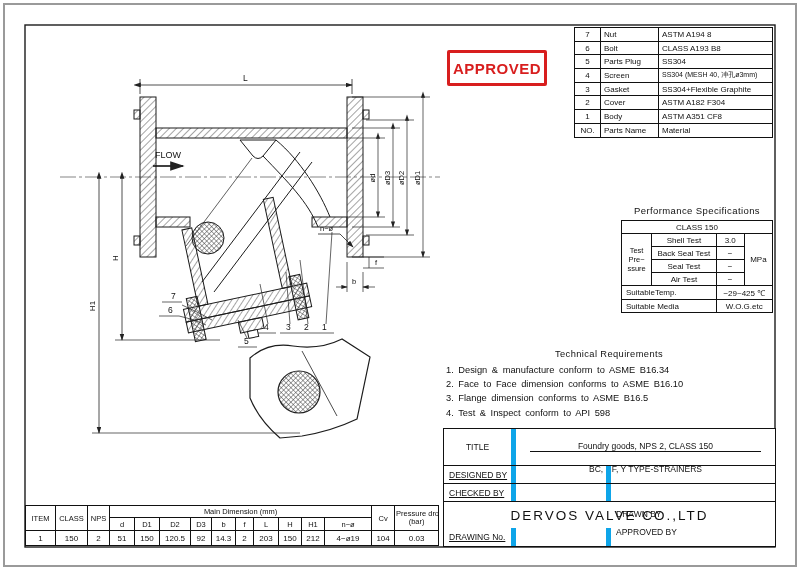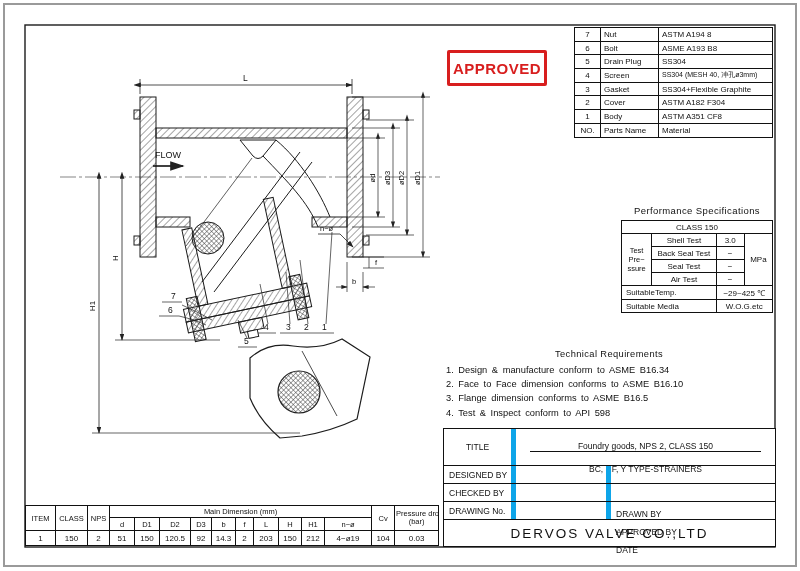--- a/index.html
+++ b/index.html
@@ -42,21 +42,21 @@
   .tb-row { display:flex; border-bottom:1px solid #111; }
   .tb-row:last-child { border-bottom:none; }
   .tb-cell { border-right:5px solid #0ea5e9; display:flex; align-items:center; padding-left:5px; }
   .tb-cell:last-child { border-right:none; }
   .tb-r1 { height:37px; }
   .tb-title-label { width:72px; justify-content:center; padding-left:0; }
   .tb-title-area { flex:1; display:flex; flex-direction:column; }
   .tb-title-l1, .tb-title-l2 { flex:1; display:flex; align-items:center; justify-content:center; }
   .tb-title-l1 { border-bottom:1px solid #111; margin:12px 14px; }
   .tb-rf { height:18px; }
-  .tb-l1 { width:72px; }
+  .tb-l1 { width:72px;text-decoration:underline; }
   .tb-v1 { width:95px; }
   .tb-l2 { width:72px;margin-top:48px; }
   .tb-v2 { flex:1; }
   .tb-company { flex:1; display:flex; align-items:center; justify-content:center; font-size:13.5px; letter-spacing:2px; }
 
   
   .dims { position:absolute; left:25px; top:505px; width:413px; }
   .dims td { text-align:center; font-size:7.5px; padding:0 1px; }
   .dims .h1 td { height:12px; }
   .dims .h2 td { height:13px; }
@@ -228,25 +228,25 @@
       </colgroup>
     <tbody>
         <tr>
           <td class="c-no">7</td>
           <td>Nut</td>
           <td>ASTM A194 8</td>
         </tr>
     <tr>
           <td class="c-no">6</td>
           <td>Bolt</td>
-          <td>ASME A193 B8</td>
+          <td>CLASS A193 B8</td>
         </tr>
     <tr>
           <td class="c-no">5</td>
-          <td>Drain Plug</td>
+          <td>Parts Plug</td>
           <td>SS304</td>
         </tr>
     <tr>
           <td class="c-no">4</td>
           <td>Screen</td>
           <td style="font-size:7px">SS304 (MESH 40, 冲孔ø3mm)</td>
         </tr>
     <tr>
           <td class="c-no">3</td>
           <td>Gasket</td>
@@ -338,28 +338,28 @@
       <div class="tb-cell tb-v1"></div>
       <div class="tb-cell tb-l2">DRAWN BY</div>
       <div class="tb-cell tb-v2"></div>
     </div>
     <div class="tb-row tb-rf">
       <div class="tb-cell tb-l1">CHECKED  BY</div>
       <div class="tb-cell tb-v1"></div>
       <div class="tb-cell tb-l2">APPROVED BY</div>
       <div class="tb-cell tb-v2"></div>
     </div>
+    <div class="tb-row" style="flex:1;border-bottom:none">
+      <div class="tb-company" style="width:100%">DERVOS VALVE CO.,LTD</div>
+    </div>
     <div class="tb-row tb-rf">
       <div class="tb-cell tb-l1">DRAWING No.</div>
       <div class="tb-cell tb-v1"></div>
       <div class="tb-cell tb-l2">DATE</div>
       <div class="tb-cell tb-v2"></div>
-    </div>
-    <div class="tb-row" style="flex:1;border-bottom:none">
-      <div class="tb-company" style="width:100%">DERVOS VALVE CO.,LTD</div>
     </div>
   </div>
 
   <table class="dims">
     <colgroup>
       <col style="width:30px">
         <col style="width:32px">
         <col style="width:22px">
       <col style="width:25px">
         <col style="width:25px">

